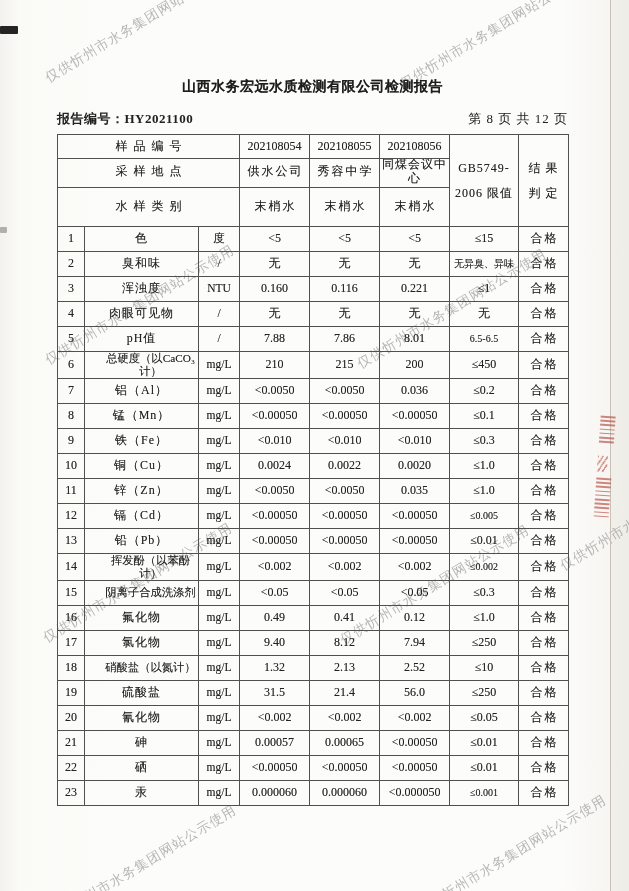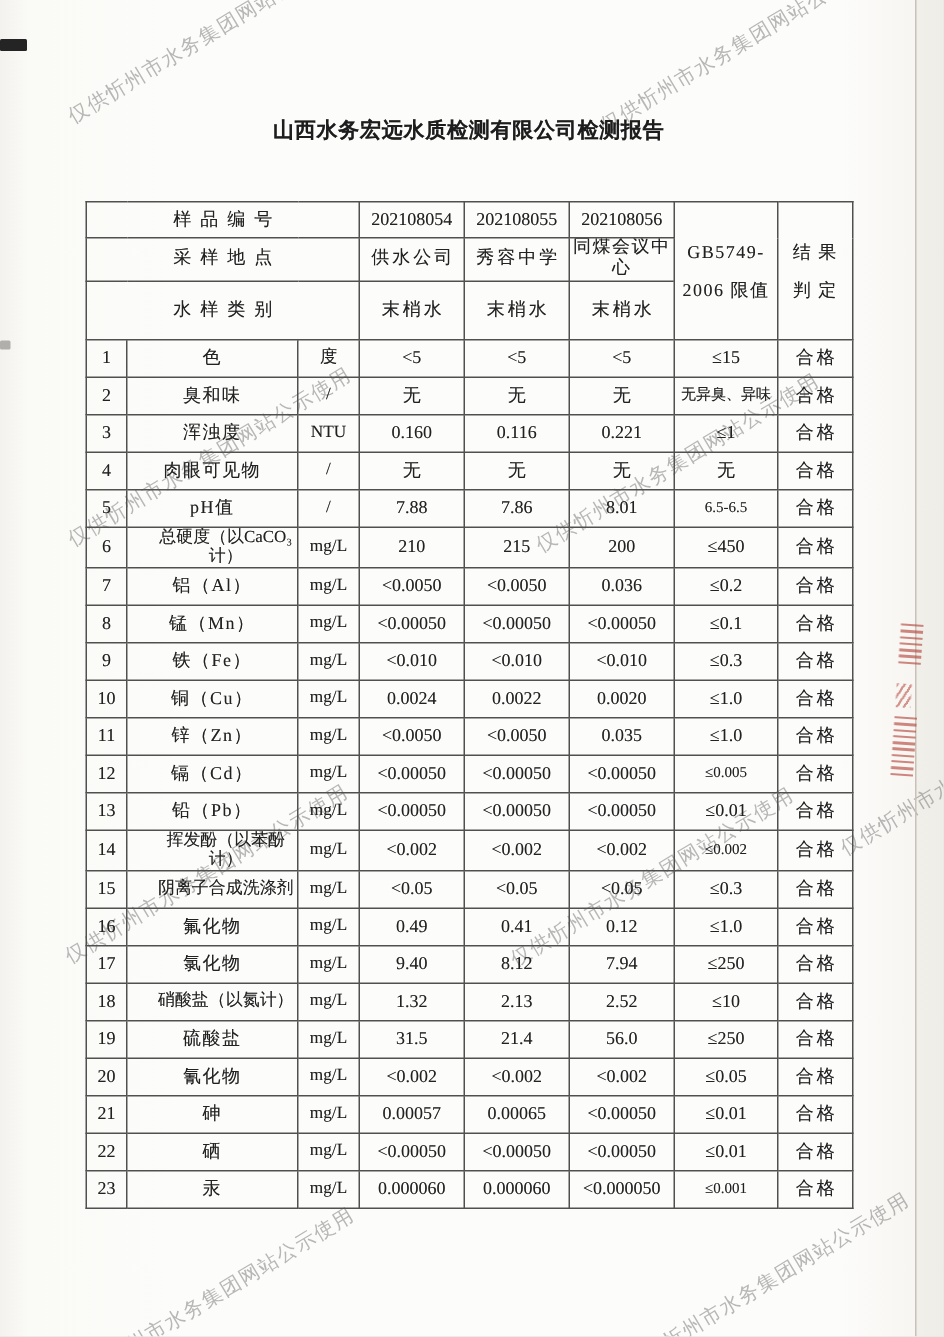--- a/index.html
+++ b/index.html
@@ -87,20 +87,24 @@
   <div class="page-edge"></div>
   <div class="dash-a"></div>
   <div class="dash-b"></div>
   <div class="stamp">
       <i></i>
       <i></i>
       <i></i>
     </div>
 
   <div class="title">山西水务宏远水质检测有限公司检测报告</div>
+  <div class="meta">
+    <span class="left">报告编号：HY2021100</span>
+    <span class="right">第 8 页 共 12 页</span>
+  </div>
 
   <table class="report">
     <colgroup>
       <col style="width:27px">
         <col style="width:114px">
         <col style="width:41px">
       <col style="width:70px">
         <col style="width:70px">
         <col style="width:70px">
       <col style="width:69px">

